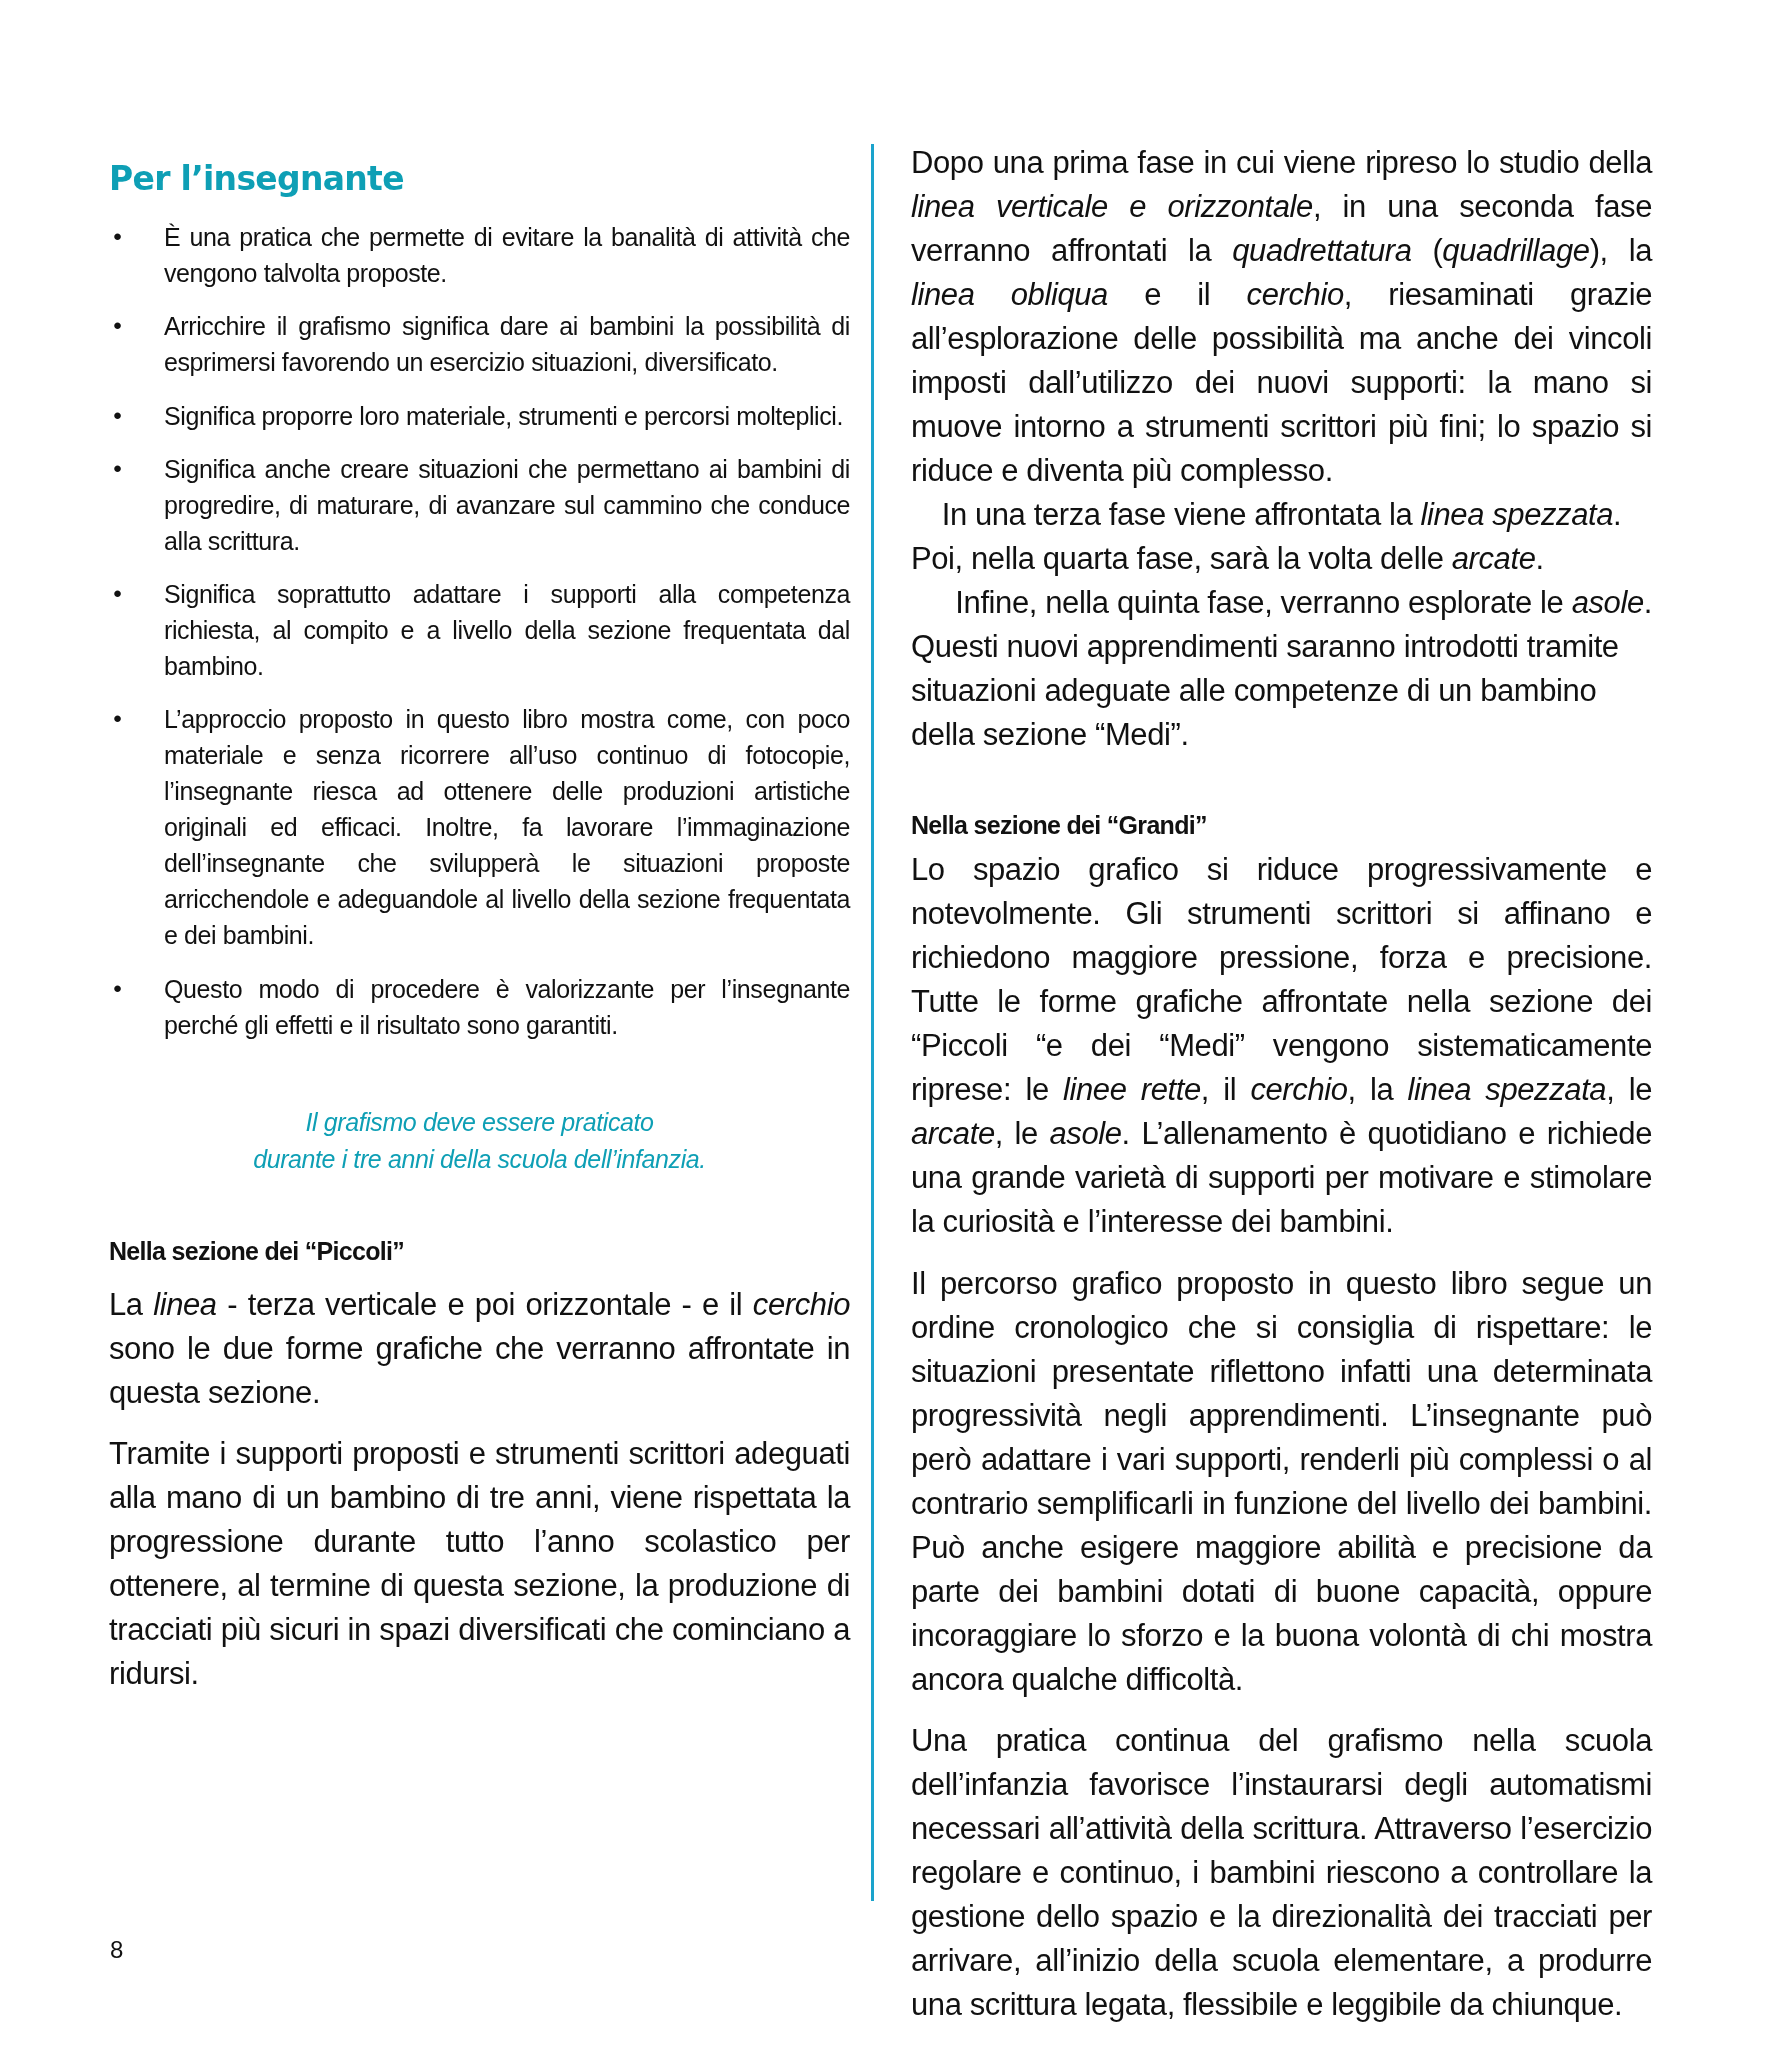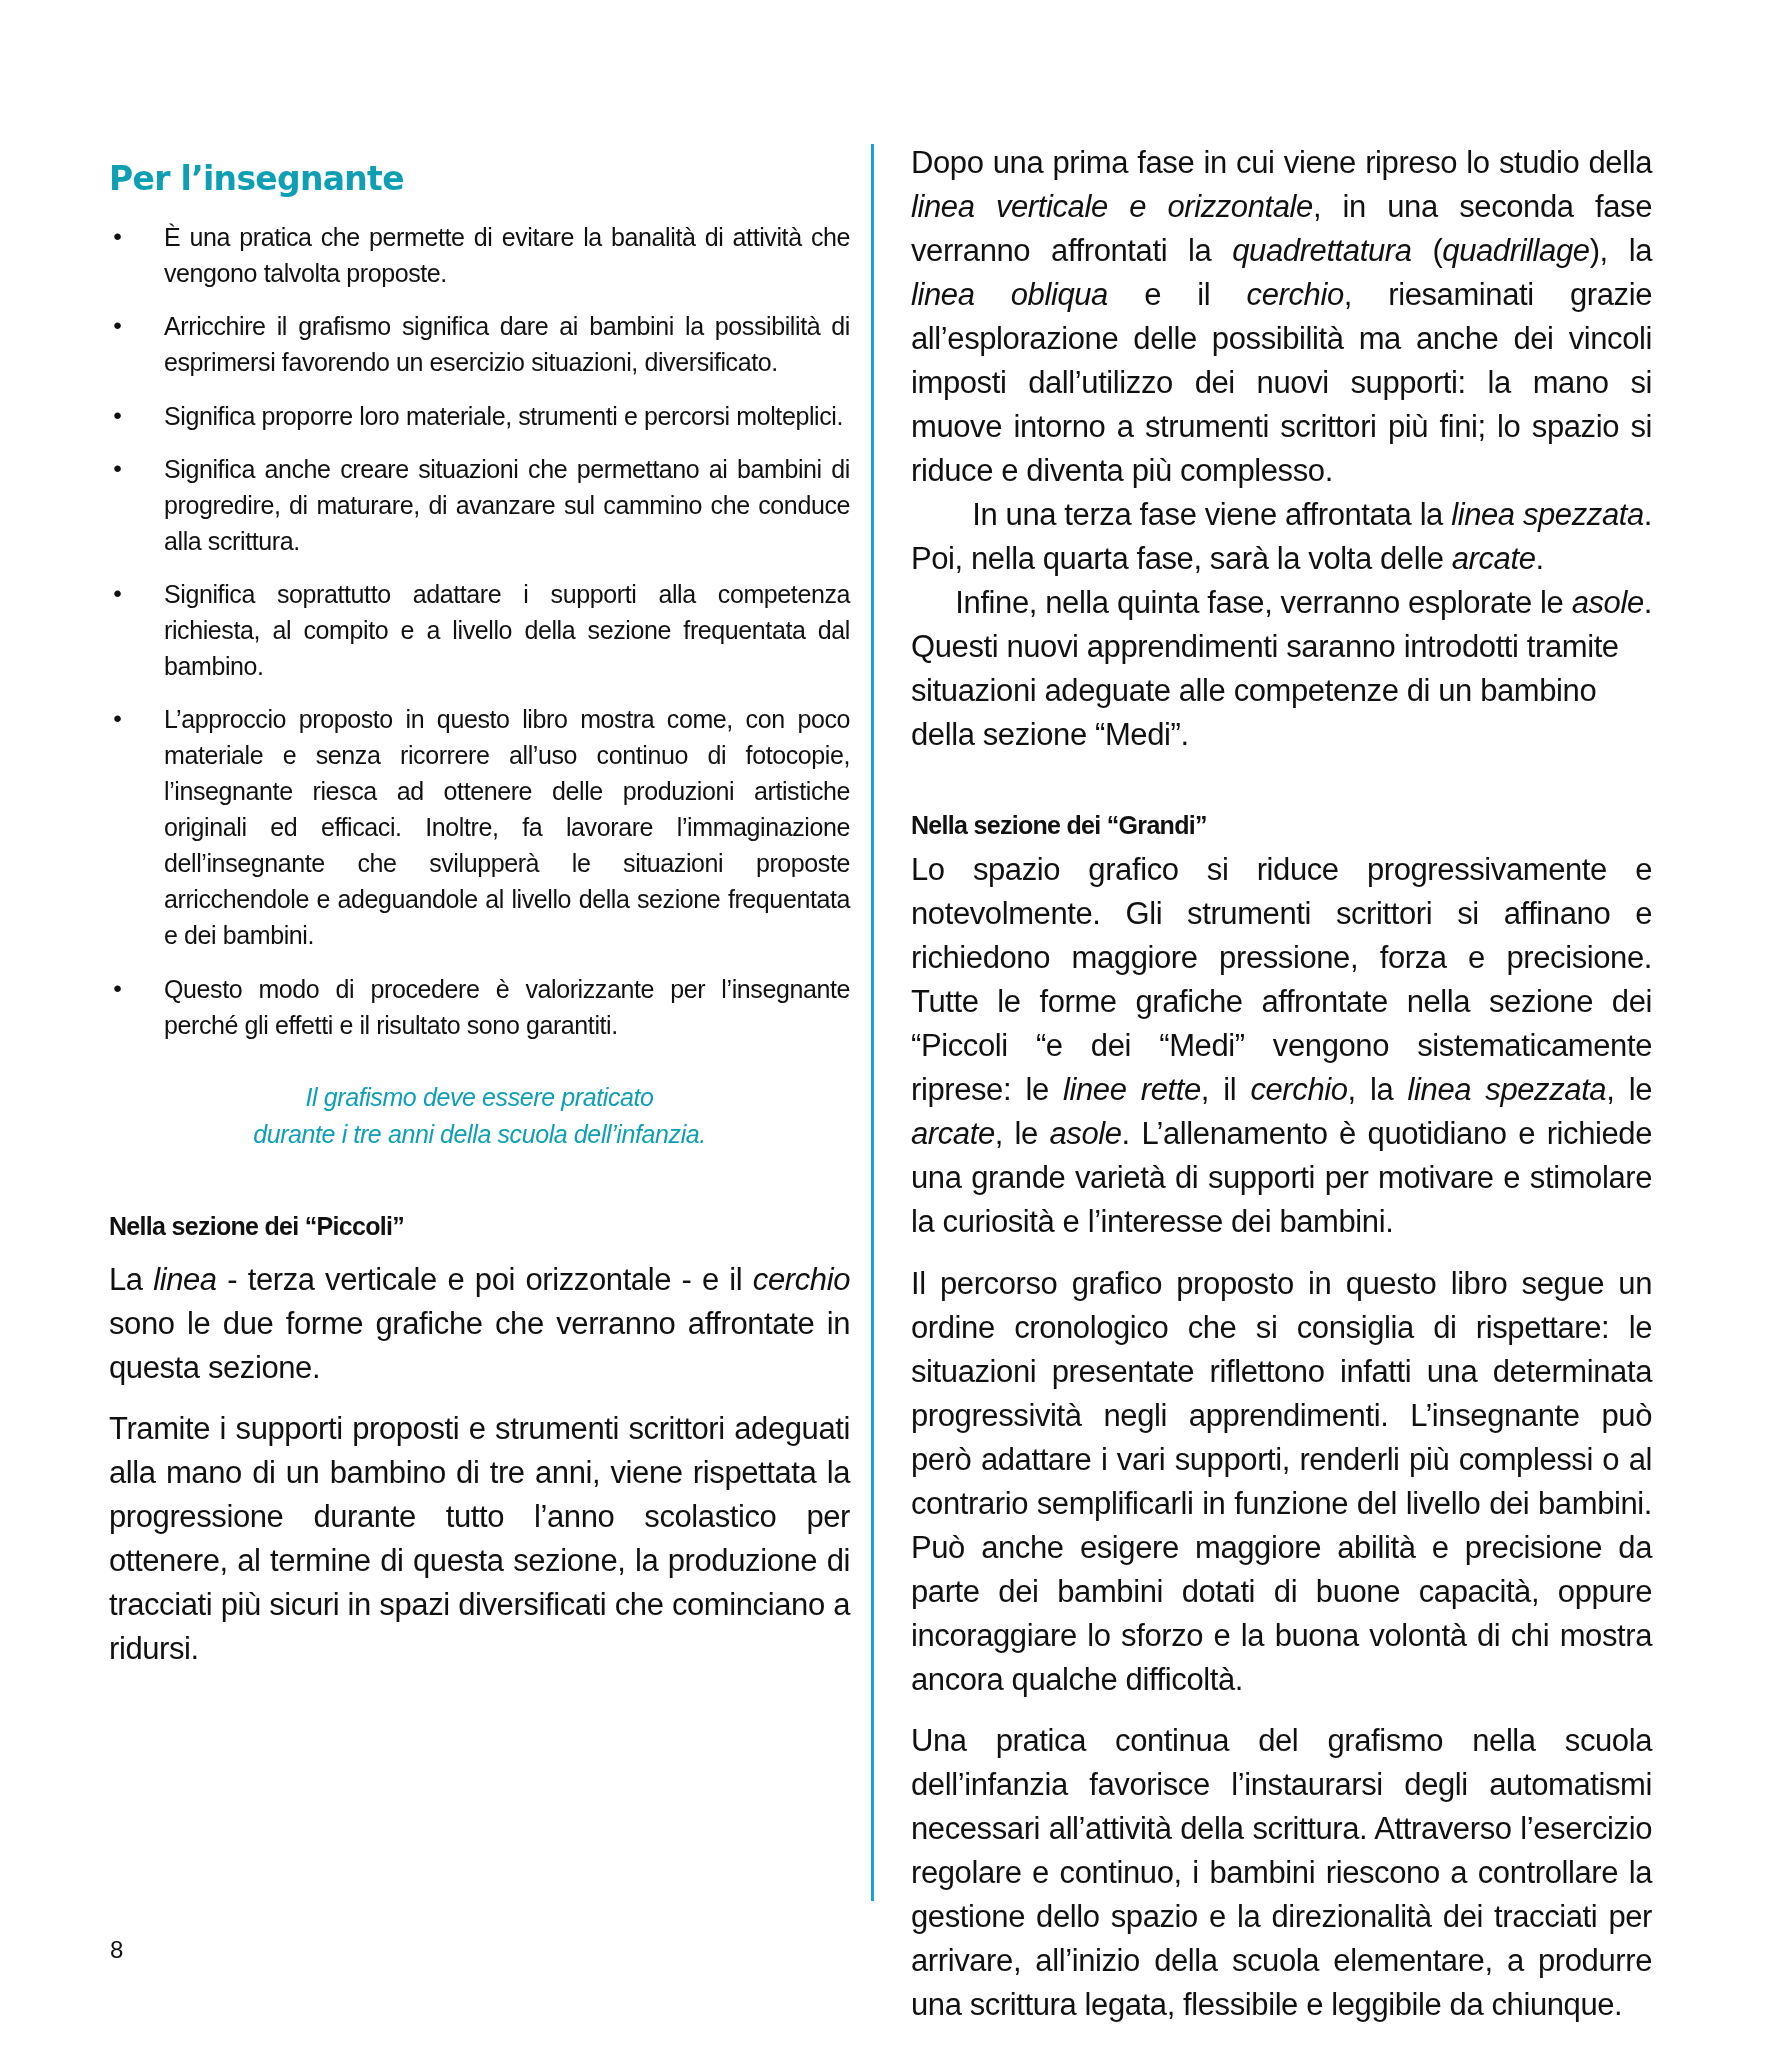--- a/index.html
+++ b/index.html
@@ -8,21 +8,21 @@
   .col { position: absolute; }
   #left { left: 109px; top: 159px; width: 741px; }
   #right { left: 911px; top: 141px; width: 741px; }
   .title { font-family: "DejaVu Sans", sans-serif; font-weight: bold; font-size: 33px;
            letter-spacing: -0.7px; margin: 0 0 20px 0; line-height: 40px; }
   ul.bullets { list-style: none; margin: 0; padding: 0; }
   ul.bullets li { position: relative; padding-left: 55px; margin-bottom: 17.3px;
                   font-size: 25px; line-height: 36px; text-align: justify; letter-spacing: -0.4px; }
   ul.bullets li .dot { position: absolute; left: 4.3px; top: 0; font-size: 24.5px; }
   .quote { font-style: italic; text-align: center; font-size: 25px; line-height: 37px;
-           margin: 36px 0 0 0; letter-spacing: -0.4px; }
+           margin: 61px 0 0 0; letter-spacing: -0.4px; }
   .h2 { font-weight: bold; font-size: 25px; line-height: 36px; letter-spacing: -0.7px; margin: 0 0 14.4px 0; }
   .para { font-size: 31px; line-height: 44px; text-align: justify; margin: 0 0 17.3px 0; letter-spacing: -0.4px; }
   .divider { position: absolute; left: 871px; top: 144px; width: 2.9px; height: 1757px; }
   .pagenum { position: absolute; left: 110px; top: 1936px; font-size: 24px; }
 </style>
 </head>
 <body style="color: rgb(17, 17, 17);">
 
 <div id="left" class="col">
   <h1 class="title" style="color: rgb(14, 159, 181);">Per l’insegnante</h1>
@@ -44,21 +44,21 @@
   <div style="height:55px"></div>
   <h2 class="h2">Nella sezione dei “Piccoli”</h2>
   <p class="para"><span>La </span><em>linea</em><span> - terza verticale e poi orizzontale - e il </span><em>cerchio</em><span> sono le due forme grafiche che verranno affrontate in questa sezione.</span></p>
   <p class="para">Tramite i supporti proposti e strumenti scrittori adeguati alla mano di un bambino di tre anni, viene rispettata la progressione durante tutto l’anno scolastico per ottenere, al termine di questa sezione, la produzione di tracciati più sicuri in spazi diversificati che cominciano a ridursi.</p>
 </div>
 
 <div class="divider" style="background: rgb(26, 163, 204);"></div>
 
 <div id="right" class="col">
   <p class="para" style="margin-bottom:0"><span>Dopo una prima fase in cui viene ripreso lo studio della </span><em>linea verticale e orizzontale</em><span>, in una seconda fase verranno affrontati la </span><em>quadrettatura</em><span> (</span><em>quadrillage</em><span>), la </span><em>linea obliqua</em><span> e il </span><em>cerchio</em><span>, riesaminati grazie all’esplorazione delle possibilità ma anche dei vincoli imposti dall’utilizzo dei nuovi supporti: la mano si muove intorno a strumenti scrittori più fini; lo spazio si riduce e diventa più complesso.</span></p>
-  <p class="para" style="margin-bottom:0;text-align:right"><span>In una terza fase viene affrontata la </span><em>linea spezzata</em><span>.</span></p>
+  <p class="para" style="margin-bottom:0;text-align:center"><span>In una terza fase viene affrontata la </span><em>linea spezzata</em><span>.</span></p>
   <p class="para" style="margin-bottom:0;text-align:left"><span>Poi, nella quarta fase, sarà la volta delle </span><em>arcate</em><span>.</span></p>
   <p class="para" style="margin-bottom:0;text-align:right"><span>Infine, nella quinta fase, verranno esplorate le </span><em>asole</em><span>.</span></p>
   <p class="para" style="text-align:left">Questi nuovi apprendimenti saranno introdotti tramite situazioni adeguate alle competenze di un bambino della sezione “Medi”.</p>
 
   <div style="height:33px"></div>
   <h2 class="h2" style="margin-bottom:5px">Nella sezione dei “Grandi”</h2>
   <p class="para"><span>Lo spazio grafico si riduce progressivamente e notevolmente. Gli strumenti scrittori si affinano e richiedono maggiore pressione, forza e precisione. Tutte le forme grafiche affrontate nella sezione dei “Piccoli “e dei “Medi” vengono sistematicamente riprese: le </span><em>linee rette</em><span>, il </span><em>cerchio</em><span>, la </span><em>linea spezzata</em><span>, le </span><em>arcate</em><span>, le </span><em>asole</em><span>. L’allenamento è quotidiano e richiede una grande varietà di supporti per motivare e stimolare la curiosità e l’interesse dei bambini.</span></p>
   <p class="para">Il percorso grafico proposto in questo libro segue un ordine cronologico che si consiglia di rispettare: le situazioni presentate riflettono infatti una determinata progressività negli apprendimenti. L’insegnante può però adattare i vari supporti, renderli più complessi o al contrario semplificarli in funzione del livello dei bambini. Può anche esigere maggiore abilità e precisione da parte dei bambini dotati di buone capacità, oppure incoraggiare lo sforzo e la buona volontà di chi mostra ancora qualche difficoltà.</p>
   <p class="para">Una pratica continua del grafismo nella scuola dell’infanzia favorisce l’instaurarsi degli automatismi necessari all’attività della scrittura. Attraverso l’esercizio regolare e continuo, i bambini riescono a controllare la gestione dello spazio e la direzionalità dei tracciati per arrivare, all’inizio della scuola elementare, a produrre una scrittura legata, flessibile e leggibile da chiunque.</p>
 </div>

